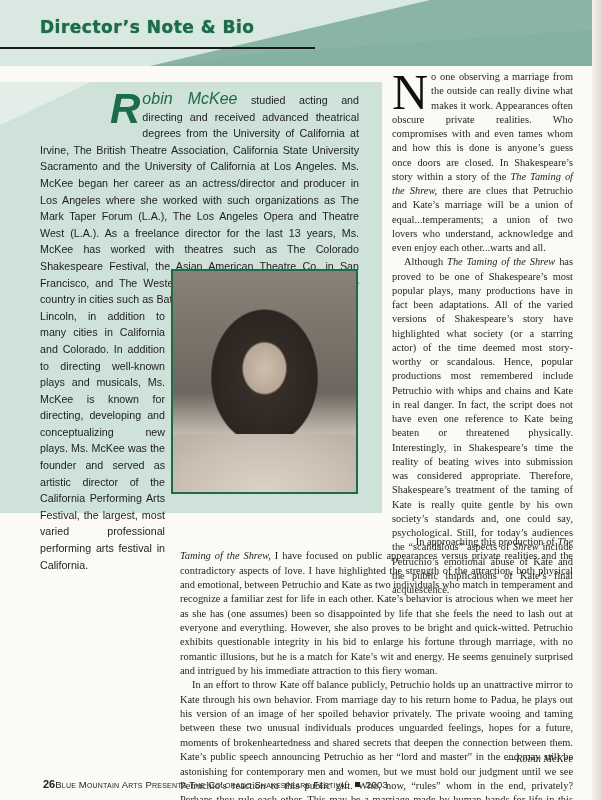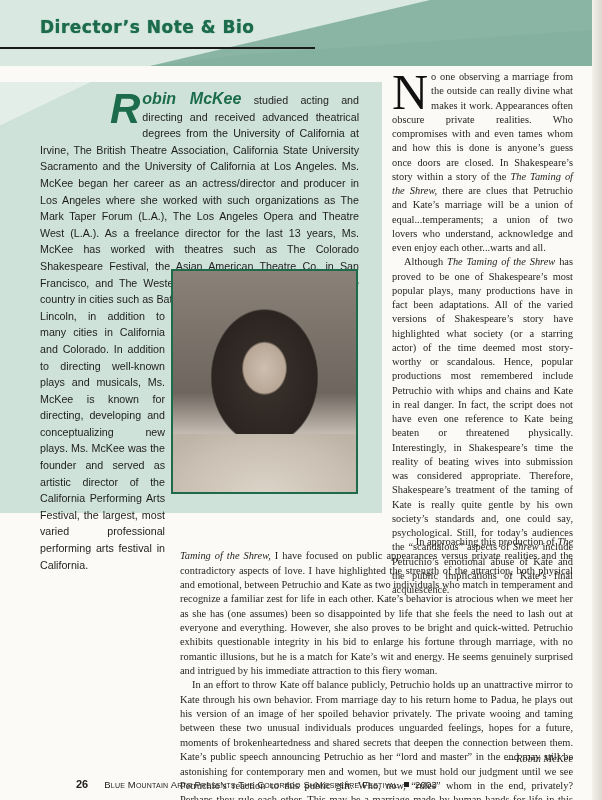--- a/index.html
+++ b/index.html
@@ -28,21 +28,21 @@
     position: absolute; left: 40px; top: 91px; width: 319px;
     font-family: "Liberation Sans", sans-serif; font-size: 10.7px; line-height: 16.6px;
     color: #1d1d1d; text-align: justify;
   }
   .bio .dropcap {
     float: left; font-family: "Liberation Sans", sans-serif; font-weight: bold; font-style: italic;
     font-size: 42px; line-height: 34px; color: #1b6b4c; margin: 1px 2px 0 0;
     margin-left: 70px;
   }
   .bio .name {
-    font-weight: bold; font-style: italic; color: #1b6b4c; font-size: 16px;
+    font-weight: normal; font-style: italic; color: #1b6b4c; font-size: 16px;
   }
   .bio .narrow { width: 125px; }
   .photo {
     position: absolute; left: 171px; top: 269px; width: 187px; height: 225px;
     border: 2px solid #1e6a4a; box-sizing: border-box;
     background:
       radial-gradient(ellipse 38px 45px at 50% 44%, #cdbfb1 0%, #b8a796 55%, transparent 60%),
       radial-gradient(ellipse 75px 95px at 50% 48%, #3c332d 0%, #2b2420 70%, transparent 72%),
       linear-gradient(to bottom, #8a8178 0%, #6e665e 55%, #d8d0c6 78%, #cbc2b6 100%);
     overflow: hidden;
@@ -65,21 +65,21 @@
     font-size: 10.4px; line-height: 14.35px; text-align: justify; color: #1f1f1f;
   }
   .lower p { margin: 0; text-indent: 12px; }
   .lower .first-line { display: block; text-align: right; text-indent: 0; margin-top: 8px; }
   .signature {
     position: absolute; right: 29px; top: 753px; font-style: italic; font-size: 10.4px; color: #222;
   }
   .footer {
     position: absolute; left: 43px; top: 778px;
     font-family: "Liberation Sans", sans-serif; font-size: 8px; color: #222;
-    display: flex; align-items: baseline; gap: 16px; margin-left: 33px;
+    display: flex; align-items: baseline; 
   }
   .footer .page-num { font-weight: bold; font-size: 11px; }
   .footer .credit { font-variant: small-caps; font-size: 9.5px; letter-spacing: 0.2px; }
   .footer .square { display: inline-block; width: 5px; height: 5px; background: #222; margin: 0 6px 1px 6px; vertical-align: middle; }
 </style>
 </head>
 <body>
 
 <svg class="bg-layer" viewBox="0 0 602 800" preserveAspectRatio="none">
   <polygon points="0,0 592,0 592,66 0,66" fill="#d9e8e1"></polygon>

